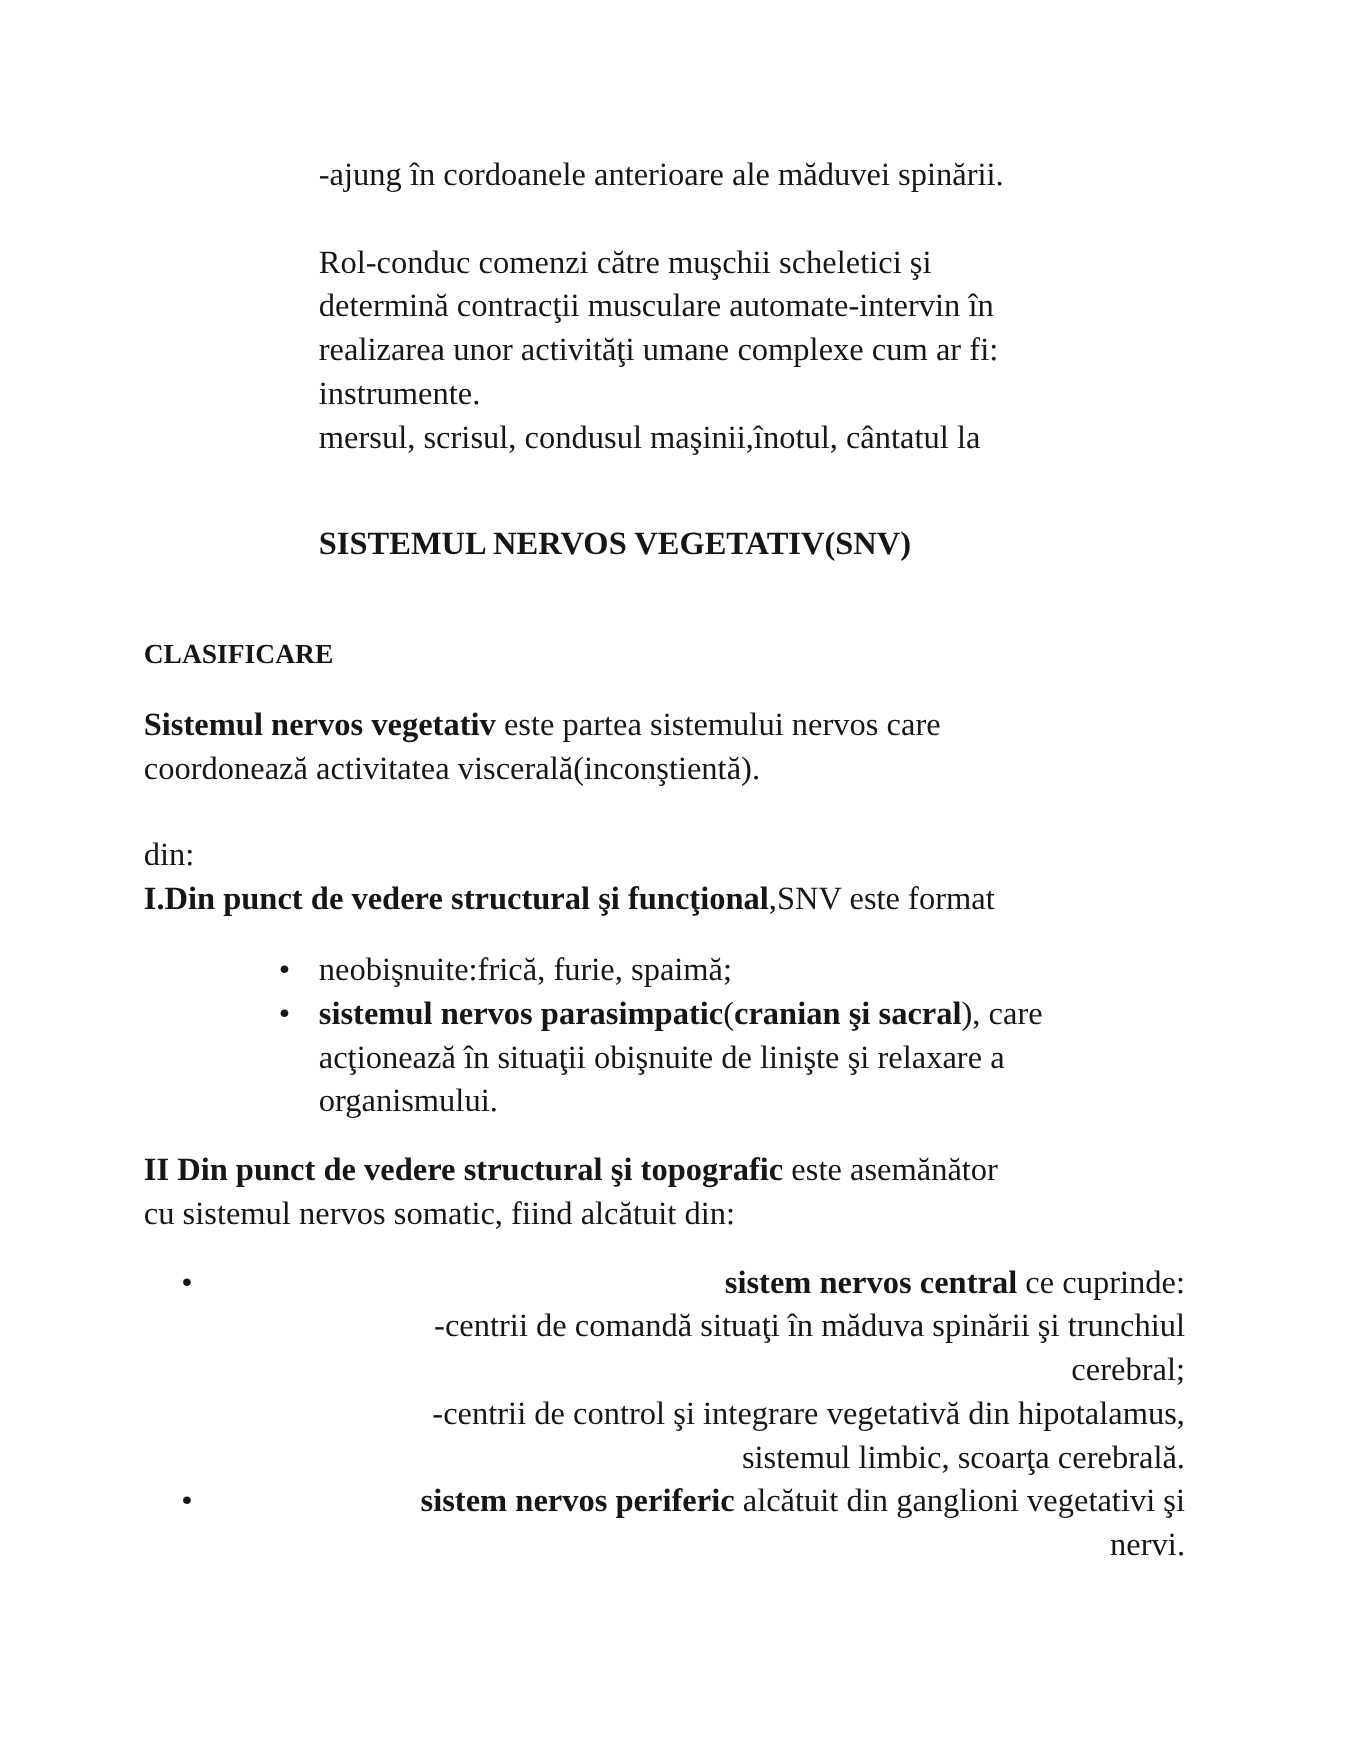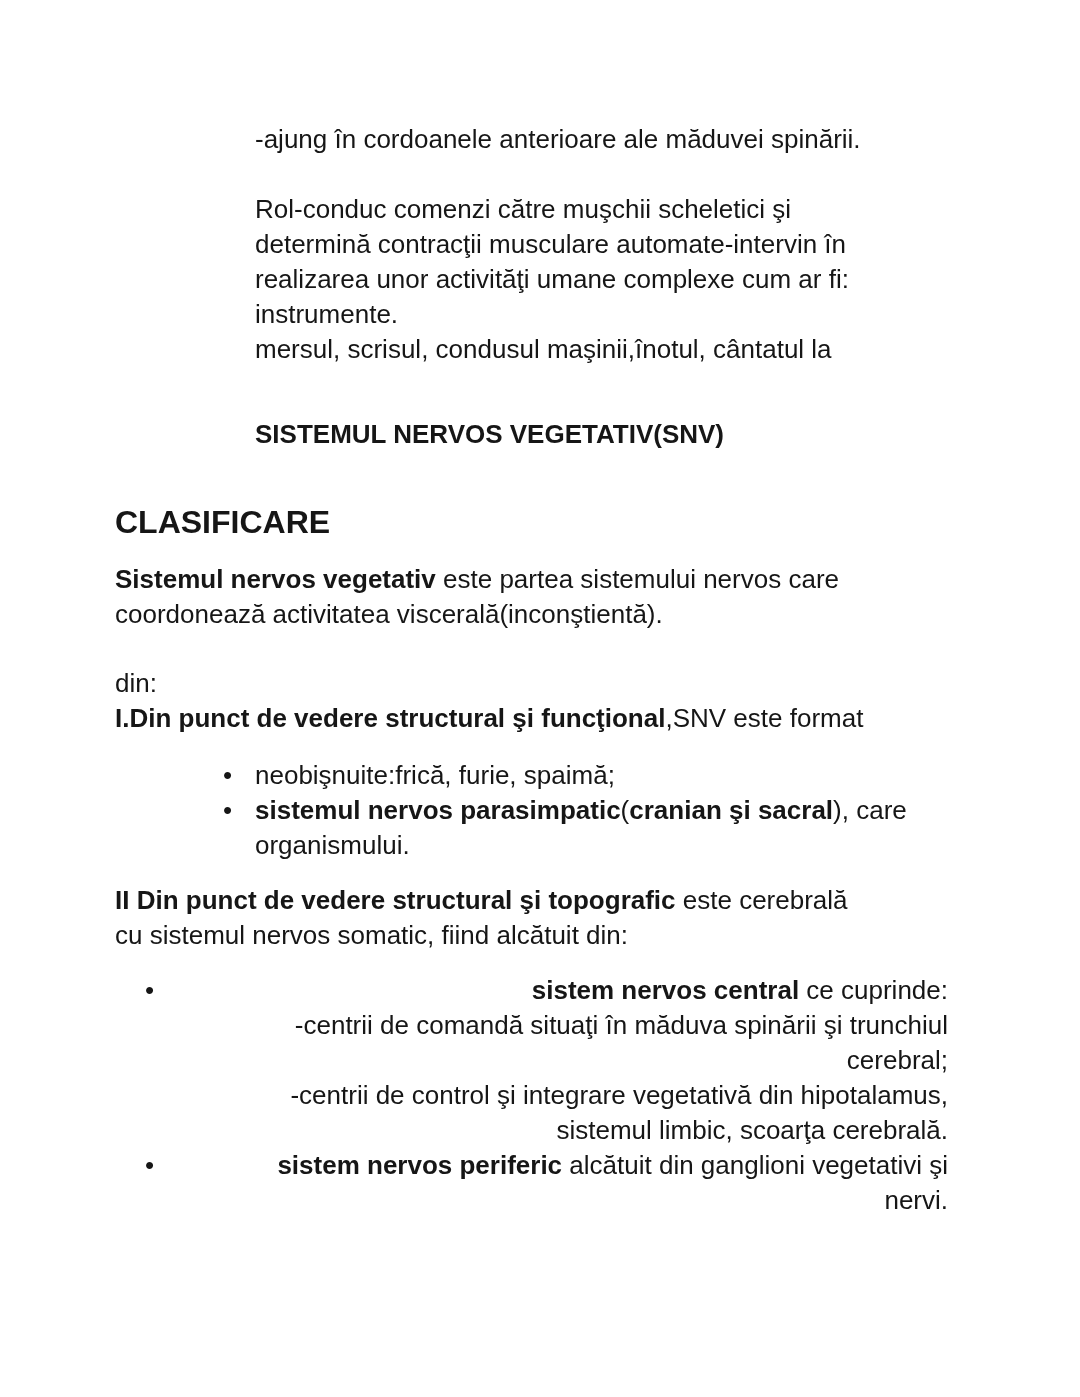--- a/index.html
+++ b/index.html
@@ -9,20 +9,21 @@
     overflow:hidden;
     font-family:"Liberation Sans","DejaVu Sans",sans-serif;
   }
   .page {
     width:1058px; height:1397px;
     background:#ffffff;
     color:#161616;
     font-size:26px;
     line-height:35px;
     padding:122px 110px 0 115px;
+    font-family:Liberation Serif, serif;
   }
   .ln { display:block; }
   .b  { font-weight:bold; }
   .indent { margin-left:140px; }
 
   .para-ajung        { margin-bottom:35px; }
   .para-rol          { margin-bottom:50px; }
   .doc-title         { margin-bottom:53px; font-weight:bold; }
   .heading           { margin-bottom:22px; font-weight:bold; }
   .para-sistemul     { margin-bottom:34px; }
@@ -55,44 +56,45 @@
   <p class="para-rol indent">
       <span class="ln">Rol-conduc comenzi către muşchii scheletici şi</span>
       <span class="ln">determină contracţii musculare automate-intervin în</span>
       <span class="ln">realizarea unor activităţi umane complexe cum ar fi:</span>
       <span class="ln">instrumente.</span>
       <span class="ln">mersul, scrisul, condusul maşinii,înotul, cântatul la</span>
     </p>
 
   <p class="doc-title indent">SISTEMUL NERVOS VEGETATIV(SNV)</p>
 
-  <h2 class="heading" style="font-size:32px;margin-top:20px;">CLASIFICARE</h2>
+  <h2 class="heading" style="font-size:22px;margin-top:20px;">CLASIFICARE</h2>
 
   <p class="para-sistemul">
       <span class="ln"><span class="b">Sistemul nervos vegetativ</span><span> este partea sistemului nervos care</span></span>
       <span class="ln">coordonează activitatea viscerală(inconştientă).</span>
     </p>
 
   <p class="para-structural-f">
       <span class="ln">din:</span>
       <span class="ln"><span class="b">I.Din punct de vedere structural şi funcţional</span><span>,SNV este format</span></span>
     </p>
 
   <ul class="doc-list list-a">
     <li>
         <span class="ln">neobişnuite:frică, furie, spaimă;</span>
       </li>
     <li>
         <span class="ln"><span class="b">sistemul nervos parasimpatic</span><span>(</span><span class="b">cranian şi sacral</span><span>), care</span></span>
+        <span class="ln">acţionează în situaţii obişnuite de linişte şi relaxare a</span>
         <span class="ln">organismului.</span>
       </li>
   </ul>
 
   <p class="para-structural-t">
-      <span class="ln"><span class="b">II Din punct de vedere structural şi topografic</span><span> este cerebrală</span></span>
+      <span class="ln"><span class="b">II Din punct de vedere structural şi topografic</span><span> este asemănător</span></span>
       <span class="ln">cu sistemul nervos somatic, fiind alcătuit din:</span>
     </p>
 
   <ul class="doc-list list-b">
     <li>
         <span class="ln"><span class="b">sistem nervos central</span><span> ce cuprinde:</span></span>
         <span class="ln">-centrii de comandă situaţi în măduva spinării şi trunchiul</span>
         <span class="ln">cerebral;</span>
         <span class="ln">-centrii de control şi integrare vegetativă din hipotalamus,</span>
         <span class="ln">sistemul limbic, scoarţa cerebrală.</span>

